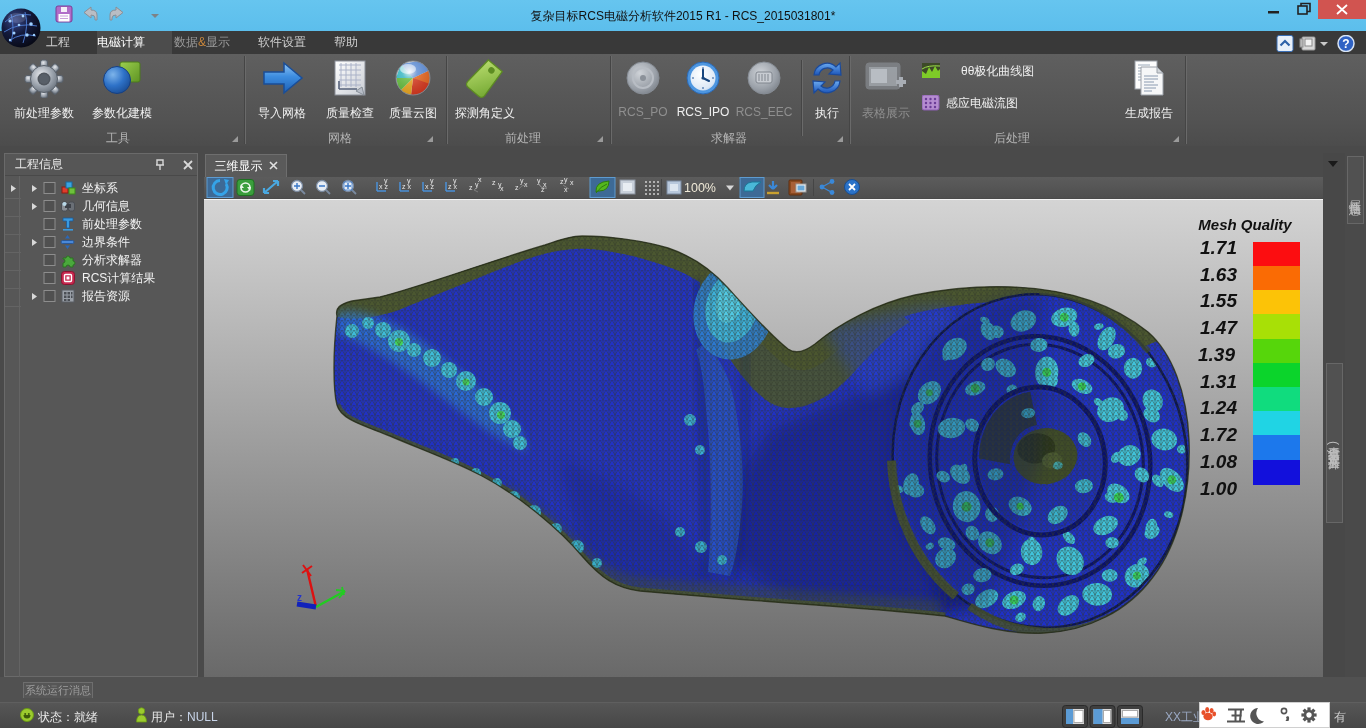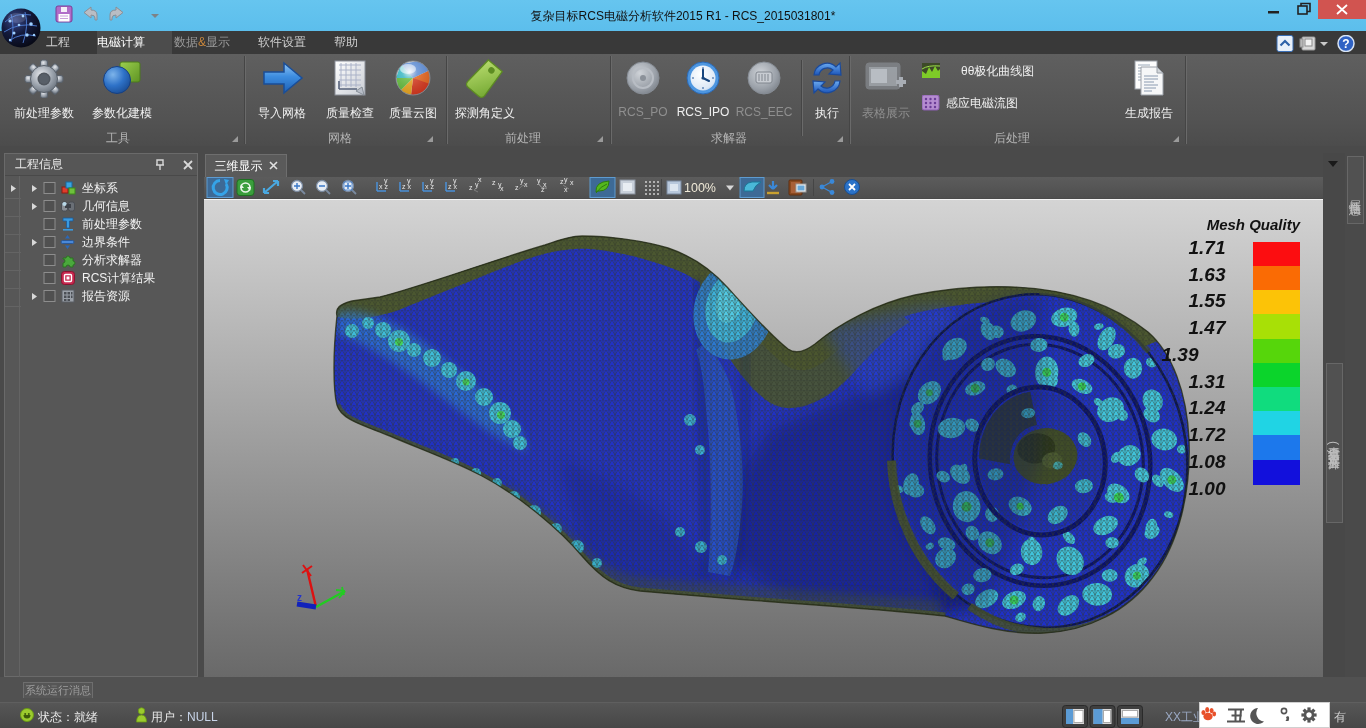--- a/index.html
+++ b/index.html
@@ -23,21 +23,21 @@
 .gsep{position:absolute;top:2px;width:1px;height:88px;background:#454545;box-shadow:1px 0 0 #6a6a6a}
 .glab{position:absolute;top:76px;font-size:12px;color:#b4b4b4;text-align:center}
 .gcorner{position:absolute;top:82px;width:7px;height:7px}
 
 #lpanel{left:4px;top:153px;width:194px;height:524px;background:#565656;border:1px solid #6a6a6a}
 #lpanel-title{left:0;top:0;width:192px;height:21px;font-size:12px;color:#e6e6e6;line-height:21px}
 
 #dtab{left:205px;top:154px;width:82px;height:23px;background:#5a5a5a;border:1px solid #6e6e6e;border-bottom:none;color:#fff;font-size:12px;text-align:center;line-height:22px}
 #dtoolbar{left:204px;top:177px;width:1119px;height:21px;background:linear-gradient(#5c5c5c,#4f4f4f)}
 #viewport{left:204px;top:199px;width:1119px;height:478px;background:linear-gradient(#d4d4d4,#696969);border-top:1px solid #f5f5f5}
-.lgl{position:absolute;font-size:19px;font-weight:bold;font-style:italic;color:#111;width:60px;text-align:center}
+.lgl{position:absolute;font-size:19px;font-weight:bold;font-style:italic;color:#111;width:60px;text-align:right}
 .lgb{position:absolute;left:1049px;width:47px;height:25px}
 
 #strip1{left:1323px;top:153px;width:22px;height:524px;background:#484848}
 #strip2{left:1345px;top:146px;width:21px;height:531px;background:#4a4a4a}
 .vtab{position:absolute;writing-mode:vertical-rl;font-size:12px;color:#bdbdbd;letter-spacing:1px}
 
 #bstrip{left:0;top:677px;width:1366px;height:25px;background:#515151}
 #msgtab{left:23px;top:682px;width:70px;height:16px;background:#565656;border:1px solid #6e6e6e;border-bottom:none;font-size:11px;color:#9d9d9d;text-align:center;line-height:15px}
 #statusbar{left:0;top:702px;width:1366px;height:26px;background:linear-gradient(#565656,#474747);border-top:1px solid #5f5f5f;font-size:12px;color:#e8e8e8}
 </style>
@@ -882,36 +882,36 @@
       <g stroke-width="2.4" fill="none">
         <path d="M316,607 L307,569" stroke="#dd1111"></path>
         <path d="M311,576 L303,565 M302,573 L312,566" stroke="#dd1111" stroke-width="2"></path>
         <path d="M316,607 L345,591" stroke="#22cc22"></path>
         <path d="M345,591 l-9,-1 m9,1 l-6,7 m3,-11 l2,8" stroke="#22cc22" stroke-width="1.8"></path>
         <path d="M316,607 L297,604" stroke="#1122bb" stroke-width="5"></path>
       </g>
       <text x="297" y="601" font-size="10" fill="#2233cc" font-weight="bold">z</text>
     </svg>
 
-    <div class="abs" style="left:986px;top:16px;width:110px;text-align:right;font-size:15px;font-weight:bold;font-style:italic;color:#111">Mesh Quality</div>
+    <div class="abs" style="left:986px;top:16px;width:110px;text-align:center;font-size:15px;font-weight:bold;font-style:italic;color:#111">Mesh Quality</div>
     <div class="lgb" style="top:42px;background:#fc0d10"></div>
     <div class="lgb" style="top:66px;background:#fa6b04"></div>
     <div class="lgb" style="top:90px;background:#fcc307"></div>
     <div class="lgb" style="top:114px;background:#a8e006"></div>
     <div class="lgb" style="top:139px;background:#56d60b"></div>
     <div class="lgb" style="top:163px;background:#0bd42b"></div>
     <div class="lgb" style="top:187px;background:#10dc7e"></div>
     <div class="lgb" style="top:211px;background:#20d4e4"></div>
     <div class="lgb" style="top:235px;background:#1c78ec"></div>
     <div class="lgb" style="top:260px;background:#1210dc"></div>
     <div class="lgl" style="left:973px;top:37px">1.71</div>
     <div class="lgl" style="left:973px;top:64px">1.63</div>
     <div class="lgl" style="left:973px;top:90px">1.55</div>
     <div class="lgl" style="left:973px;top:117px">1.47</div>
-    <div class="lgl" style="left:946px;top:144px">1.39</div>
+    <div class="lgl" style="left:971px;top:144px">1.39</div>
     <div class="lgl" style="left:973px;top:171px">1.31</div>
     <div class="lgl" style="left:973px;top:197px">1.24</div>
     <div class="lgl" style="left:973px;top:224px">1.72</div>
     <div class="lgl" style="left:973px;top:251px">1.08</div>
     <div class="lgl" style="left:973px;top:278px">1.00</div>
   </div>
   <div class="abs" id="strip1">
     <svg class="abs" style="left:3px;top:5px" width="14" height="10">
         <path d="M2 3 l10 0 -5 6 z" fill="#1a1a1a"></path>
       </svg>

